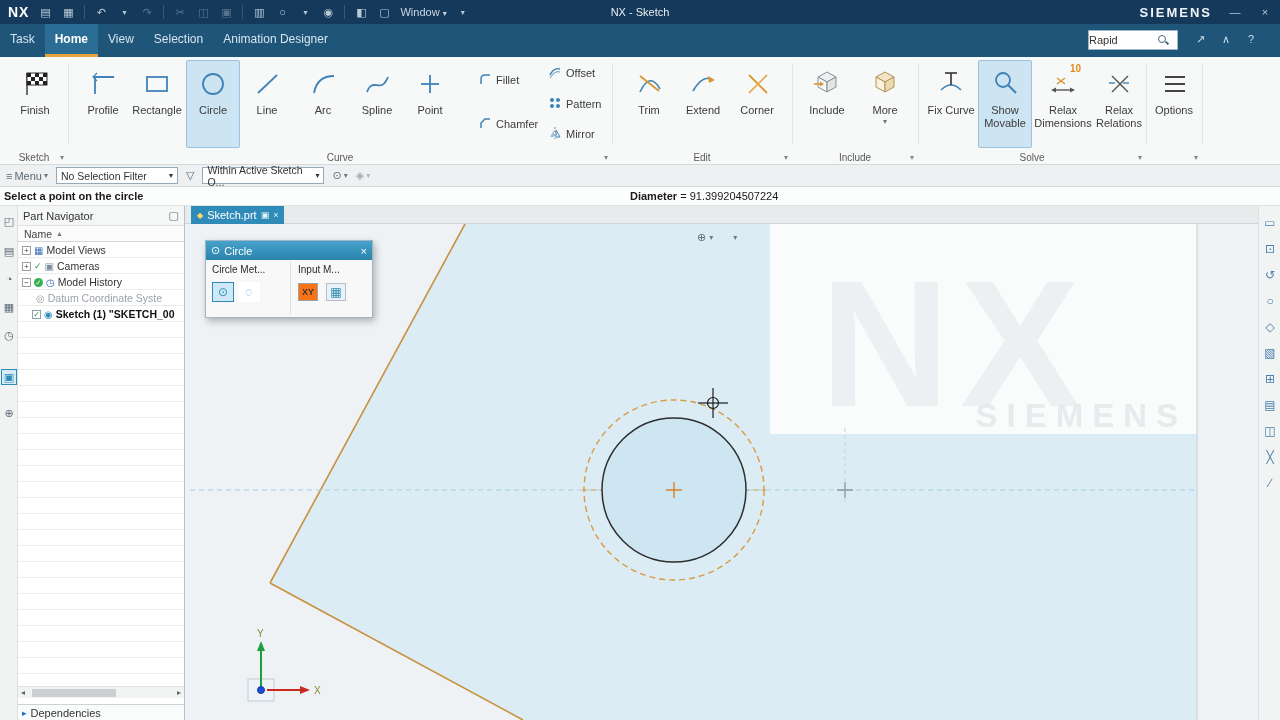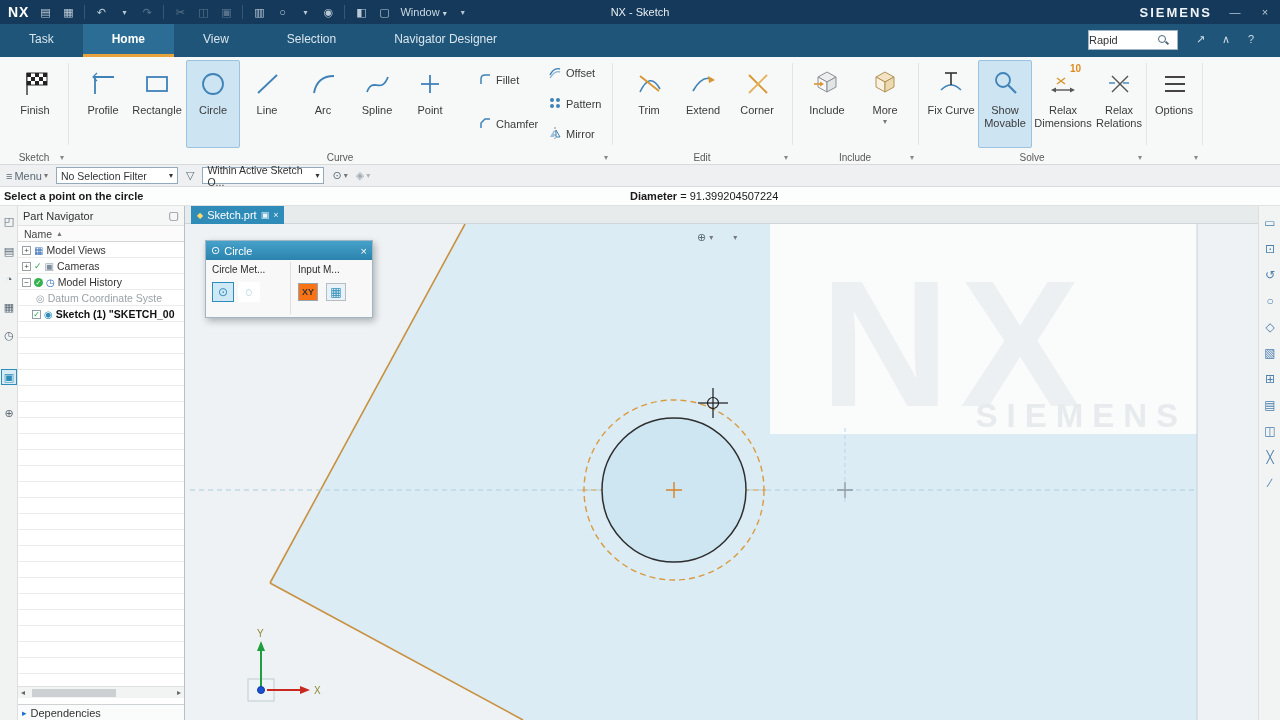--- a/index.html
+++ b/index.html
@@ -13,21 +13,21 @@
   .tbi{min-width:14px;text-align:center;color:#b9c9d6}
   .tbi.dim{opacity:.4}
   .tbsep{width:1px;height:14px;background:#31597d}
   #tb-title{position:absolute;left:50%;transform:translateX(-50%);color:#e8eef3}
   #tb-right{margin-left:auto;display:flex;align-items:center;gap:16px}
   #tb-brand{font-weight:bold;letter-spacing:2px;color:#f0f4f8;font-size:13px}
   .tiny{font-size:8px}
 
   
   #tabbar{position:absolute;top:24px;left:0;width:1280px;height:33px;background:#1e5578;display:flex;color:#d8e5ee;font-size:12px}
-  .tab{padding:0 29px;display:flex;align-items:center;border-bottom:3px solid transparent}
+  .tab{padding:0 10px;display:flex;align-items:center;border-bottom:3px solid transparent}
   .tab.active{background:#2b6d94;color:#fff;font-weight:bold;border-bottom-color:#e8a33d}
   #cmdsearch{position:absolute;left:1088px;top:6px;width:90px;height:20px;background:#fff;border:1px solid #9fb4c4;display:flex;align-items:center;padding:0 0}
   #cmdsearch input{border:none;outline:none;width:68px;font-size:11px;font-family:"Liberation Sans",sans-serif;color:#333}
   .mag{position:relative;width:12px;height:12px}
   .mag::before{content:"";position:absolute;left:1px;top:1px;width:6px;height:6px;border:1.5px solid #4a6678;border-radius:50%}
   .mag::after{content:"";position:absolute;left:8px;top:8px;width:4px;height:2px;background:#4a6678;transform:rotate(45deg)}
   .tabico{position:absolute;top:9px;color:#cfdde8;font-size:11px}
 
   
   #ribbon{position:absolute;top:57px;left:0;width:1280px;height:108px;background:#f7f8f8;border-bottom:1px solid #d7dadb}
@@ -138,21 +138,21 @@
       <span class="tbi">—</span>
       <span class="tbi">×</span>
     </div>
   </div>
 
   <div id="tabbar">
     <div class="tab">Task</div>
     <div class="tab active">Home</div>
     <div class="tab">View</div>
     <div class="tab">Selection</div>
-    <div class="tab">Navigator Designer</div>
+    <div class="tab">Animation Designer</div>
     <div id="cmdsearch">
       <input value="Rapid" style="">
       <span class="mag"></span>
     </div>
     <span class="tabico" style="left:1196px">↗</span>
     <span class="tabico" style="left:1222px">∧</span>
     <span class="tabico" style="left:1248px">?</span>
   </div>
 
   <div id="ribbon">

